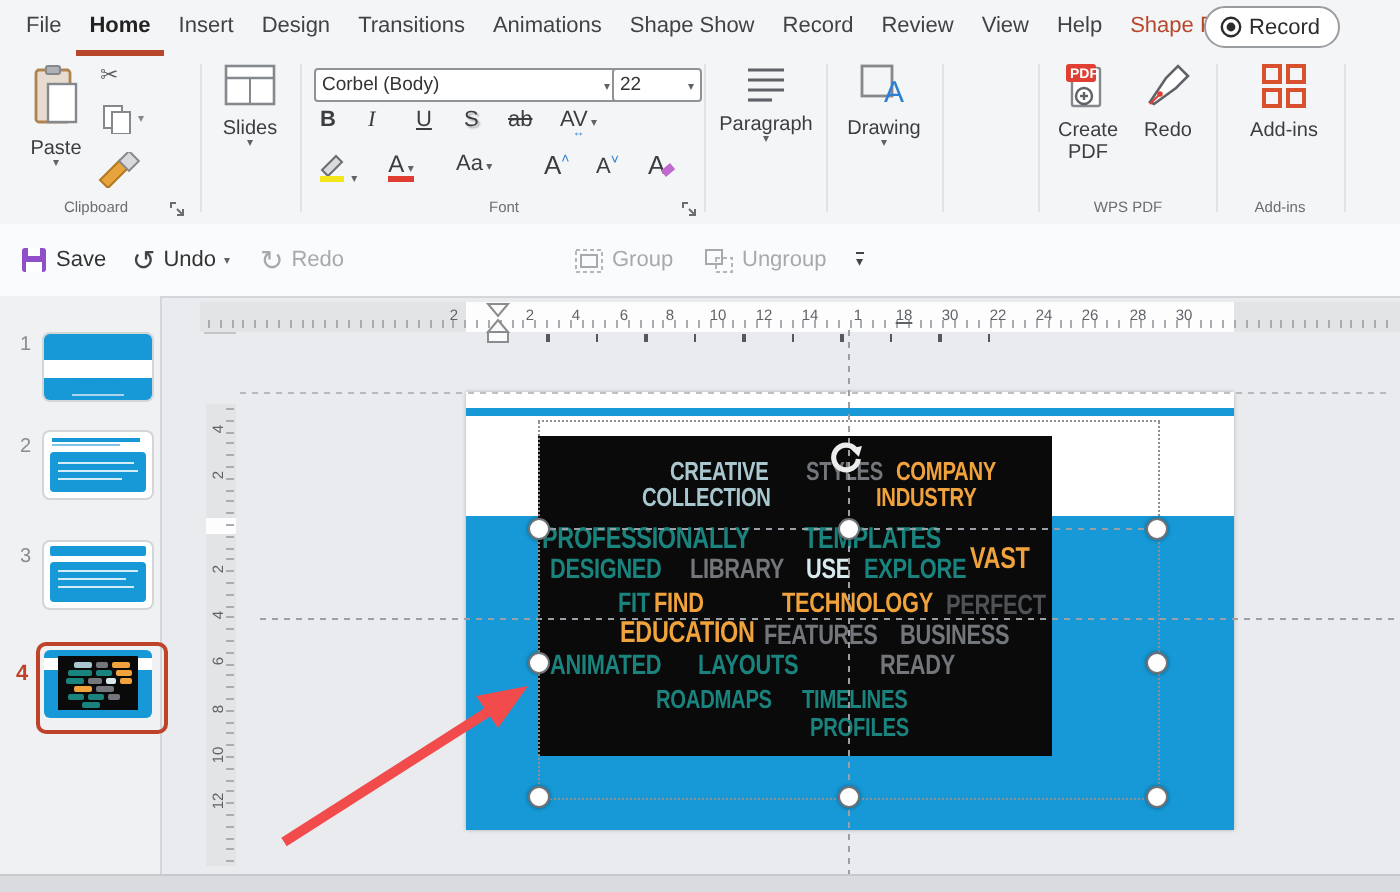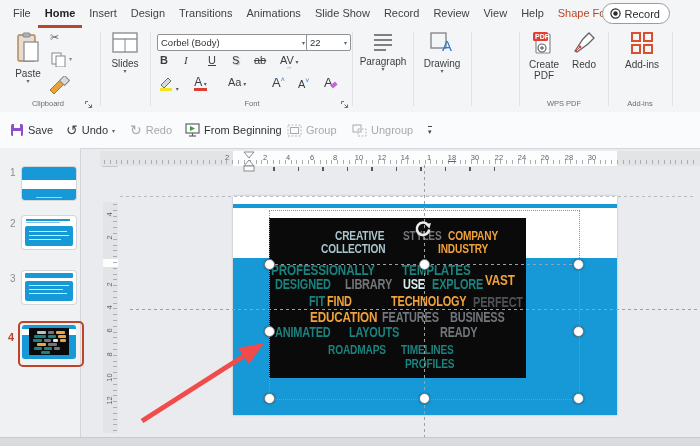--- a/index.html
+++ b/index.html
@@ -53,21 +53,21 @@
 <div class="stage">
 
   <div class="tabrow">
     <div id="menu-tabs" style="margin-left:6px;">
         <div class="tab">File</div>
         <div class="tab active">Home</div>
         <div class="tab">Insert</div>
         <div class="tab">Design</div>
         <div class="tab">Transitions</div>
         <div class="tab">Animations</div>
-        <div class="tab">Slide Show</div>
+        <div class="tab">Shape Show</div>
         <div class="tab">Record</div>
         <div class="tab">Review</div>
         <div class="tab">View</div>
         <div class="tab">Help</div>
         <div class="tab accent">Shape Format</div>
       </div>
     <div class="record-pill">
       <svg width="11" height="11" viewBox="0 0 11 11">
         <circle cx="5.5" cy="5.5" r="4.6" fill="none" stroke="#2b2b2b" stroke-width="1.2"></circle>
         <circle cx="5.5" cy="5.5" r="2.2" fill="#2b2b2b"></circle>
@@ -220,29 +220,20 @@
       <span>Save</span>
     </div>
     <div class="qitem" style="left:66px;">
       <span style="font-size:14px;color:#444;">↺</span>
       <span>Undo</span>
       <span style="font-size:6px;color:#5f6368;">▾</span>
     </div>
     <div class="qitem disabled" style="left:130px;">
       <span style="font-size:14px;">↻</span>
       <span>Redo</span>
-    </div>
-    <div class="qitem" style="left:185px;">
-      <svg width="15" height="14" viewBox="0 0 15 14">
-        <rect x="1" y="1" width="13" height="9" fill="#fff" stroke="#5f6368" stroke-width="1.2"></rect>
-        <polygon points="5,3 10,5.5 5,8" fill="#3a9c3a"></polygon>
-        <line x1="7.5" y1="10" x2="7.5" y2="13" stroke="#5f6368" stroke-width="1.2"></line>
-        <line x1="4" y1="13" x2="11" y2="13" stroke="#5f6368" stroke-width="1.2"></line>
-      </svg>
-      <span>From Beginning</span>
     </div>
     <div class="qitem disabled" style="left:287px;">
       <svg width="15" height="13" viewBox="0 0 15 13">
         <rect x="1" y="1" width="13" height="11" fill="none" stroke="#b4b7ba" stroke-dasharray="2 1.5"></rect>
         <rect x="3.5" y="3.5" width="8" height="6" fill="none" stroke="#a7aaad"></rect>
       </svg>
       <span>Group</span>
     </div>
     <div class="qitem disabled" style="left:352px;">
       <svg width="15" height="13" viewBox="0 0 15 13">

